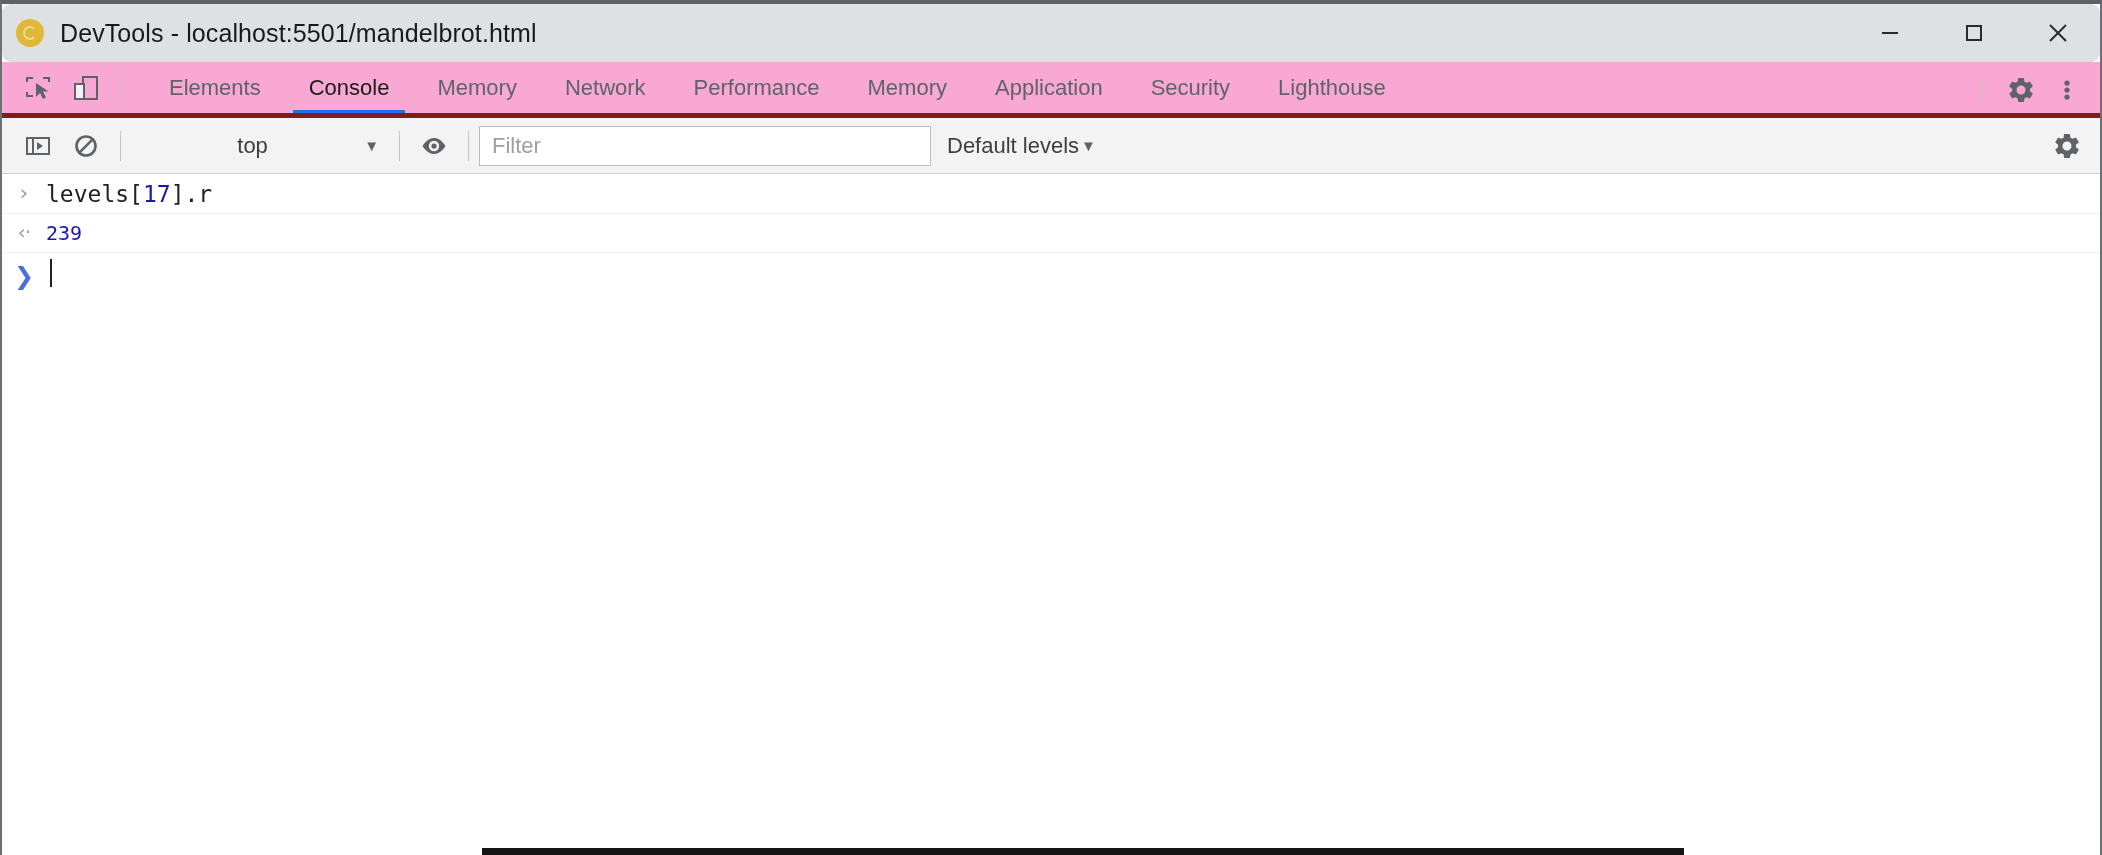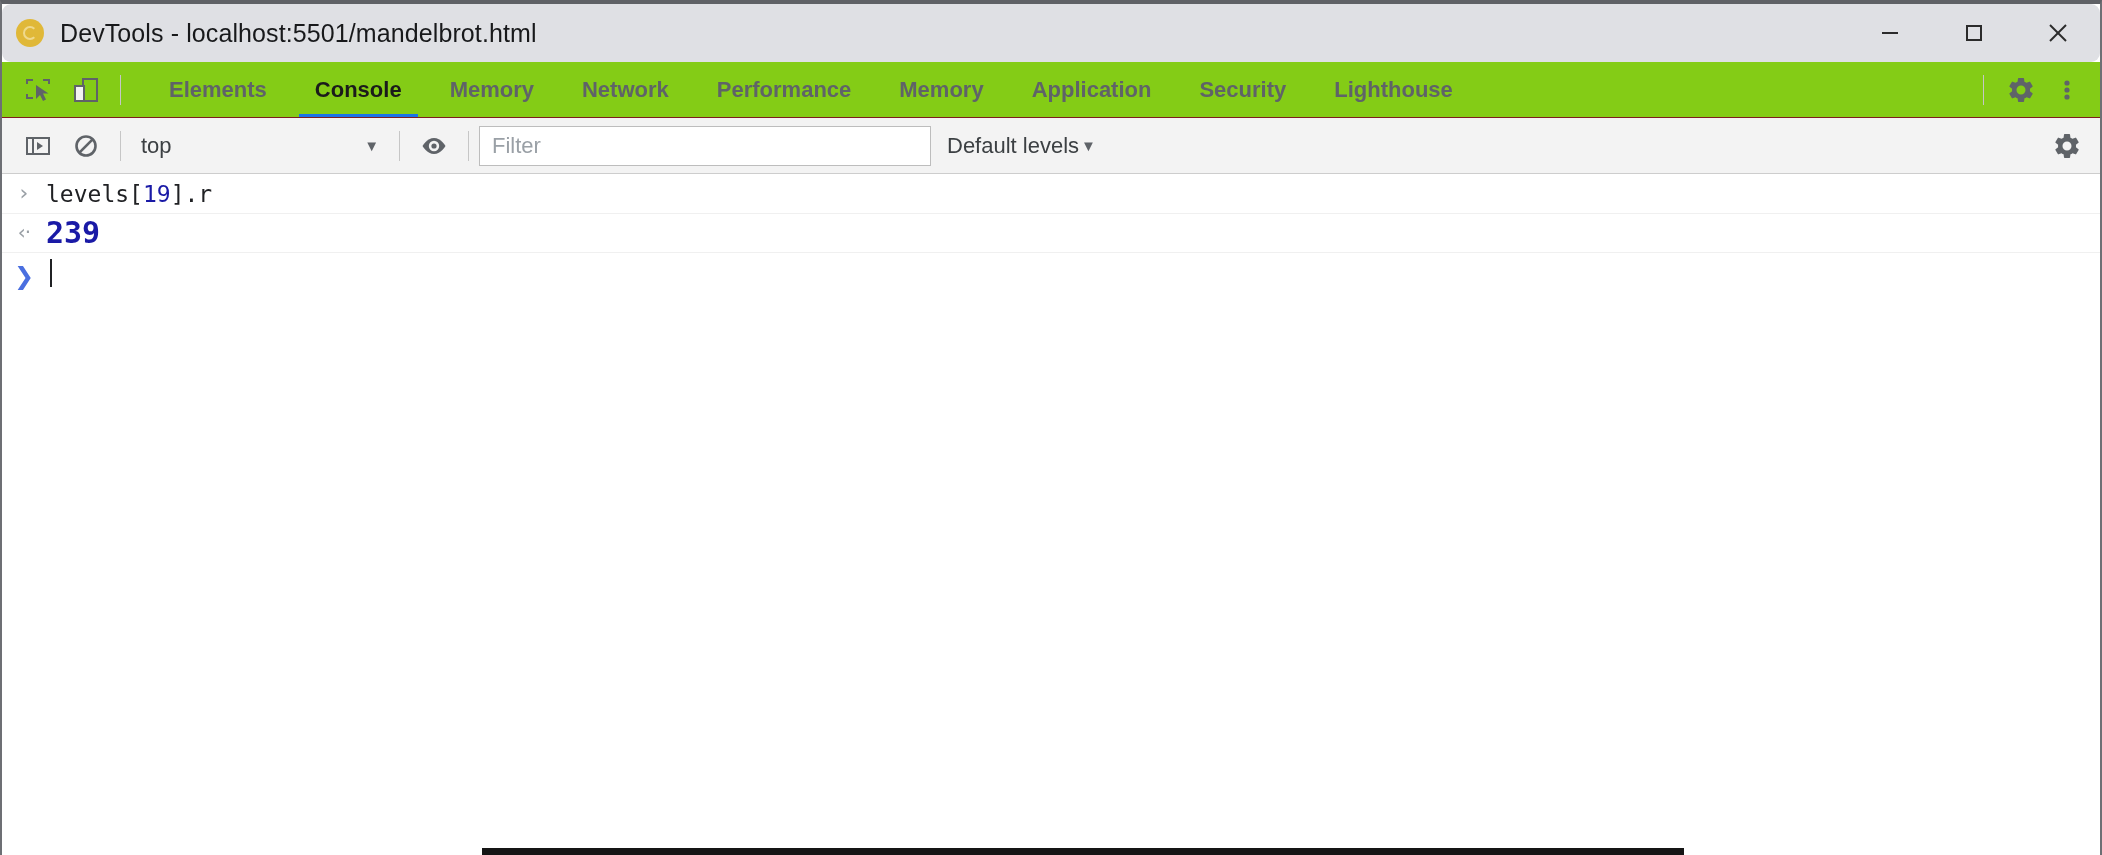--- a/index.html
+++ b/index.html
@@ -70,25 +70,24 @@
     display: flex;
     align-items: center;
     justify-content: center;
   }
   .win-btn svg { display: block; }
 
   
   .tabstrip {
     position: relative;
     height: 56px;
-    background: #84cc16;
-    border-bottom: 1px solid #7f1d1d;
+    background: #f9a8d4;
+    border-bottom: 5px solid #7f1d1d;
     display: flex;
     align-items: stretch;
-    font-weight: bold;
   }
   .tool-icons {
     display: flex;
     align-items: center;
     padding-left: 12px;
   }
   .tool-icon {
     width: 48px; height: 46px;
     display: flex;
     align-items: center;
@@ -154,21 +153,21 @@
   }
   .ctx-select {
     display: flex;
     align-items: center;
     width: 258px;
     height: 40px;
     padding: 0 10px;
     font-size: 22px;
     color: #3c4043;
   }
-  .ctx-label { flex: 1 1 auto; }
+  .ctx-label { flex: 1 1 auto; text-align: center; }
   .caret {
     font-size: 15px;
     color: #5f6368;
     line-height: 1;
   }
   .filter-input {
     width: 452px;
     height: 40px;
     background: #ffffff;
     border: 1px solid #bdbdbd;
@@ -221,21 +220,21 @@
   }
   .row-content {
     font-size: 23px;
     line-height: 30px;
     color: #202124;
     white-space: pre;
     padding-top: 1px;
   }
   .tok-num { color: #1a1aa6; }
   .tok-plain { color: #202124; }
-  .result-value { color: #1a1aa6; font-size: 30px; line-height: 30px; font-weight: bold; }
+  .result-value { color: #1a1aa6; font-size: 20px; line-height: 30px; }
 
   .prompt-row {
     display: flex;
     align-items: center;
     min-height: 40px;
     padding: 6px 0;
   }
   .prompt-caret-blue {
     color: #4a6fe0;
     font-size: 24px;
@@ -400,21 +399,21 @@
       </div>
     </div>
   </div>
 
   <div class="console-body">
 
     <div class="console-row">
       <div class="row-gutter">
         <span class="gutter-chevron">›</span>
       </div>
-      <div class="row-content"><span class="tok-plain">levels[</span><span class="tok-num">19</span><span class="tok-plain">].r</span></div>
+      <div class="row-content"><span class="tok-plain">levels[</span><span class="tok-num">17</span><span class="tok-plain">].r</span></div>
     </div>
 
     <div class="console-row">
       <div class="row-gutter">
         <span class="gutter-reply">‹·</span>
       </div>
       <div class="result-value">239</div>
     </div>
 
     <div class="prompt-row">

